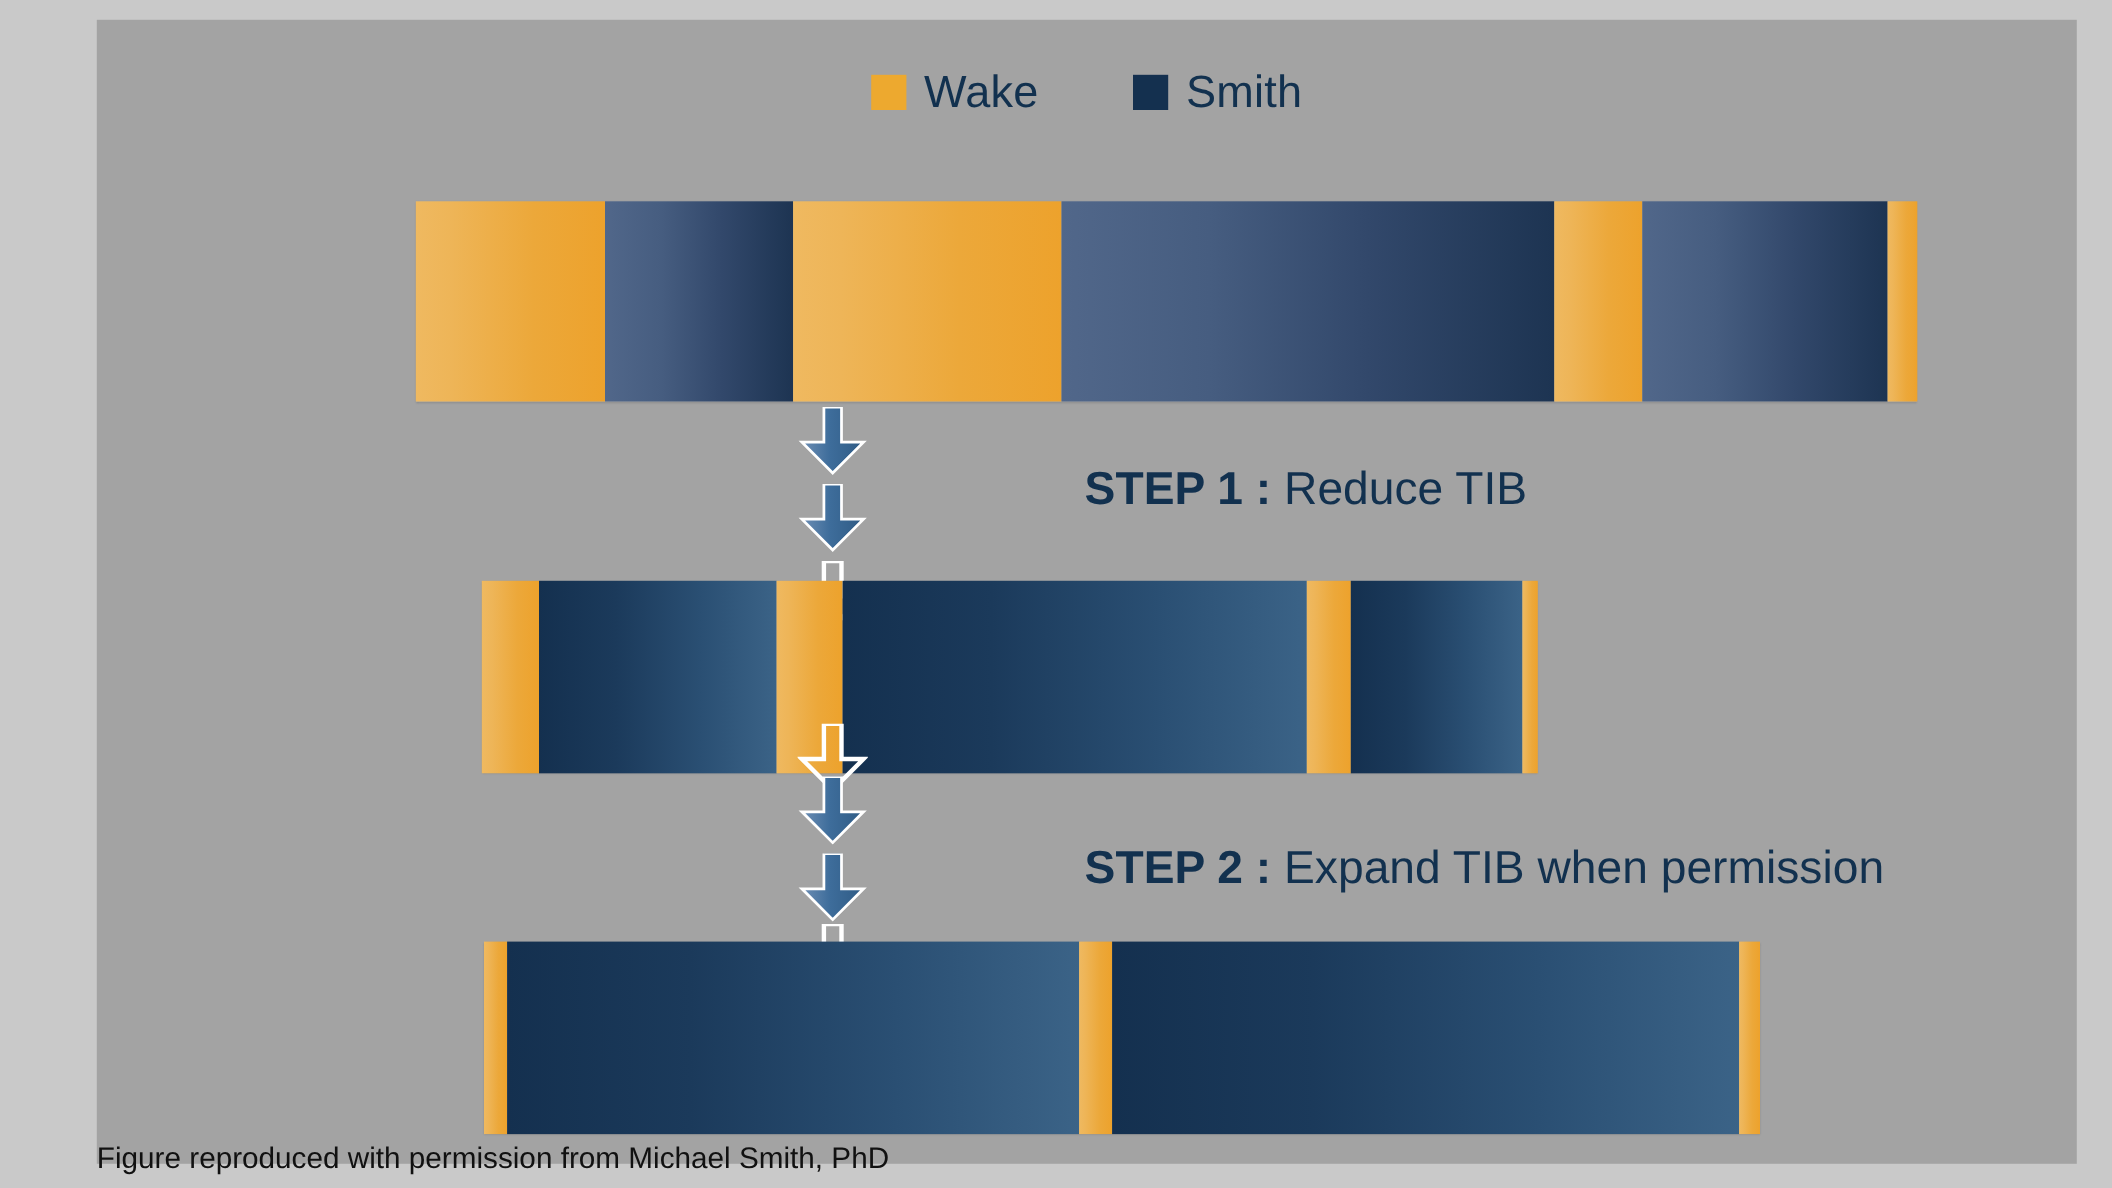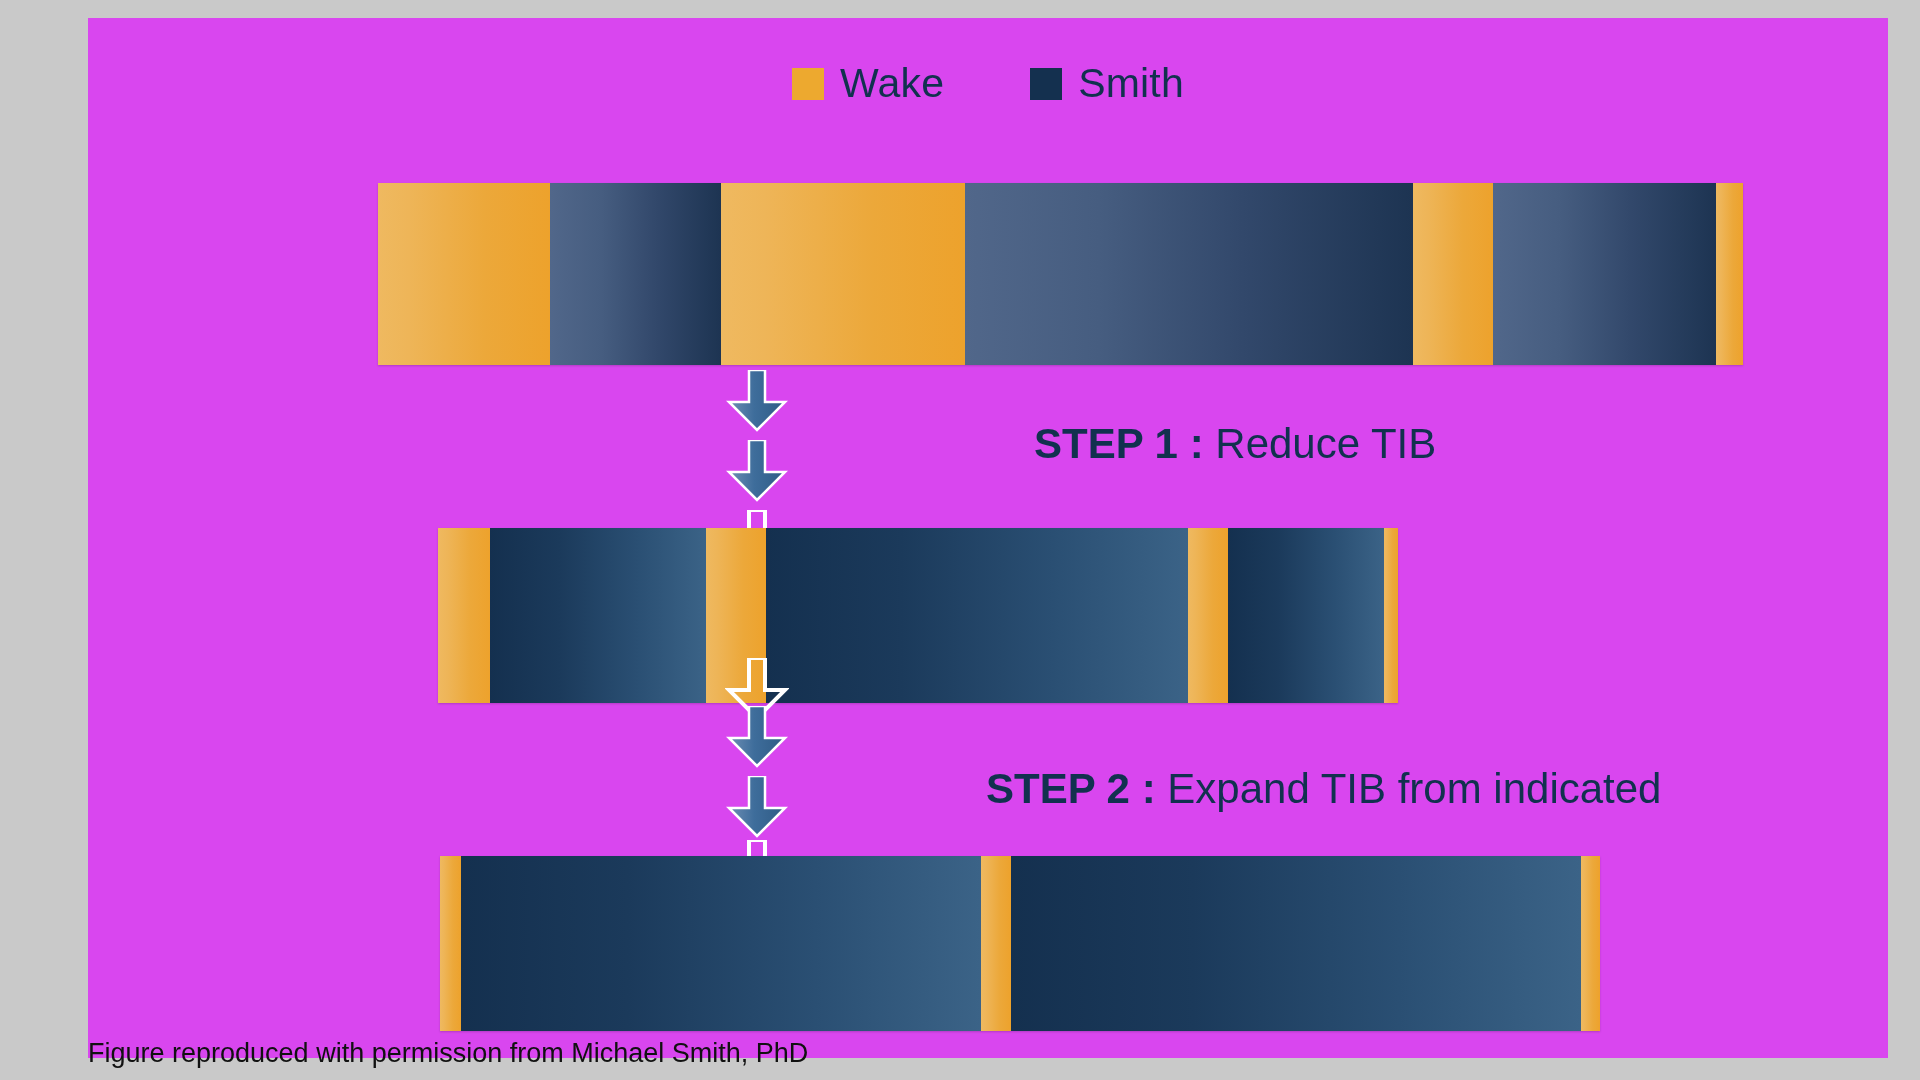--- a/index.html
+++ b/index.html
@@ -6,21 +6,21 @@
   body{
     width:1920px;height:1080px;
     background:#c9c9c9;
     font-family:"Liberation Sans", sans-serif;
     overflow:hidden;
   }
   .slide-frame{
     position:absolute;
     left:88px;top:18px;
     width:1800px;height:1040px;
-    background:#d946ef;
+    background:#a3a3a3;
   }
   
   .legend{
     position:absolute;
     left:0;top:45px;
     width:1800px;
     display:flex;
     justify-content:center;
     align-items:center;
     gap:86px;
@@ -66,21 +66,21 @@
   
   .step{
     position:absolute;
     font-size:42px;
     color:#12314f;
     white-space:nowrap;
     line-height:1;
   }
   .step b{font-weight:bold;}
   .step span{font-weight:normal;}
-  #step1{left:898px;top:405px;margin-left:48px;}
+  #step1{left:898px;top:405px;}
   #step2{left:898px;top:750px;}
   
   .caption{
     position:absolute;
     left:0;top:1020px;
     width:1800px;
     text-align:left;
     font-size:27px;
     color:#111111;
   }
@@ -169,21 +169,21 @@
       <path d="M24 0 H40 V32 H60 L32 60 L4 32 H24 Z" fill="url(#ag1)" stroke="#ffffff" stroke-width="2.5"></path>
     </svg>
   </div>
   <div class="arrow" style="left:637px;top:822px;">
     <svg width="64" height="62" viewBox="0 0 64 62">
       <path d="M24 0 H40 V32 H60 L32 60 L4 32 H24 Z" fill="none" stroke="#ffffff" stroke-width="4"></path>
     </svg>
   </div>
 
   <div class="step" id="step2">
-    <b>STEP 2 :</b><span> Expand TIB from indicated</span>
+    <b>STEP 2 :</b><span> Expand TIB when permission</span>
   </div>
 
   <div class="bar" id="bar3">
       <div class="seg wake" style="width: 1.8%;"></div>
       <div class="seg sleep-rev" style="width: 44.8%;"></div>
       <div class="seg wake" style="width: 2.6%;"></div>
       <div class="seg sleep-rev" style="width: 49.2%;"></div>
       <div class="seg wake" style="width: 1.6%;"></div>
     </div>
 

